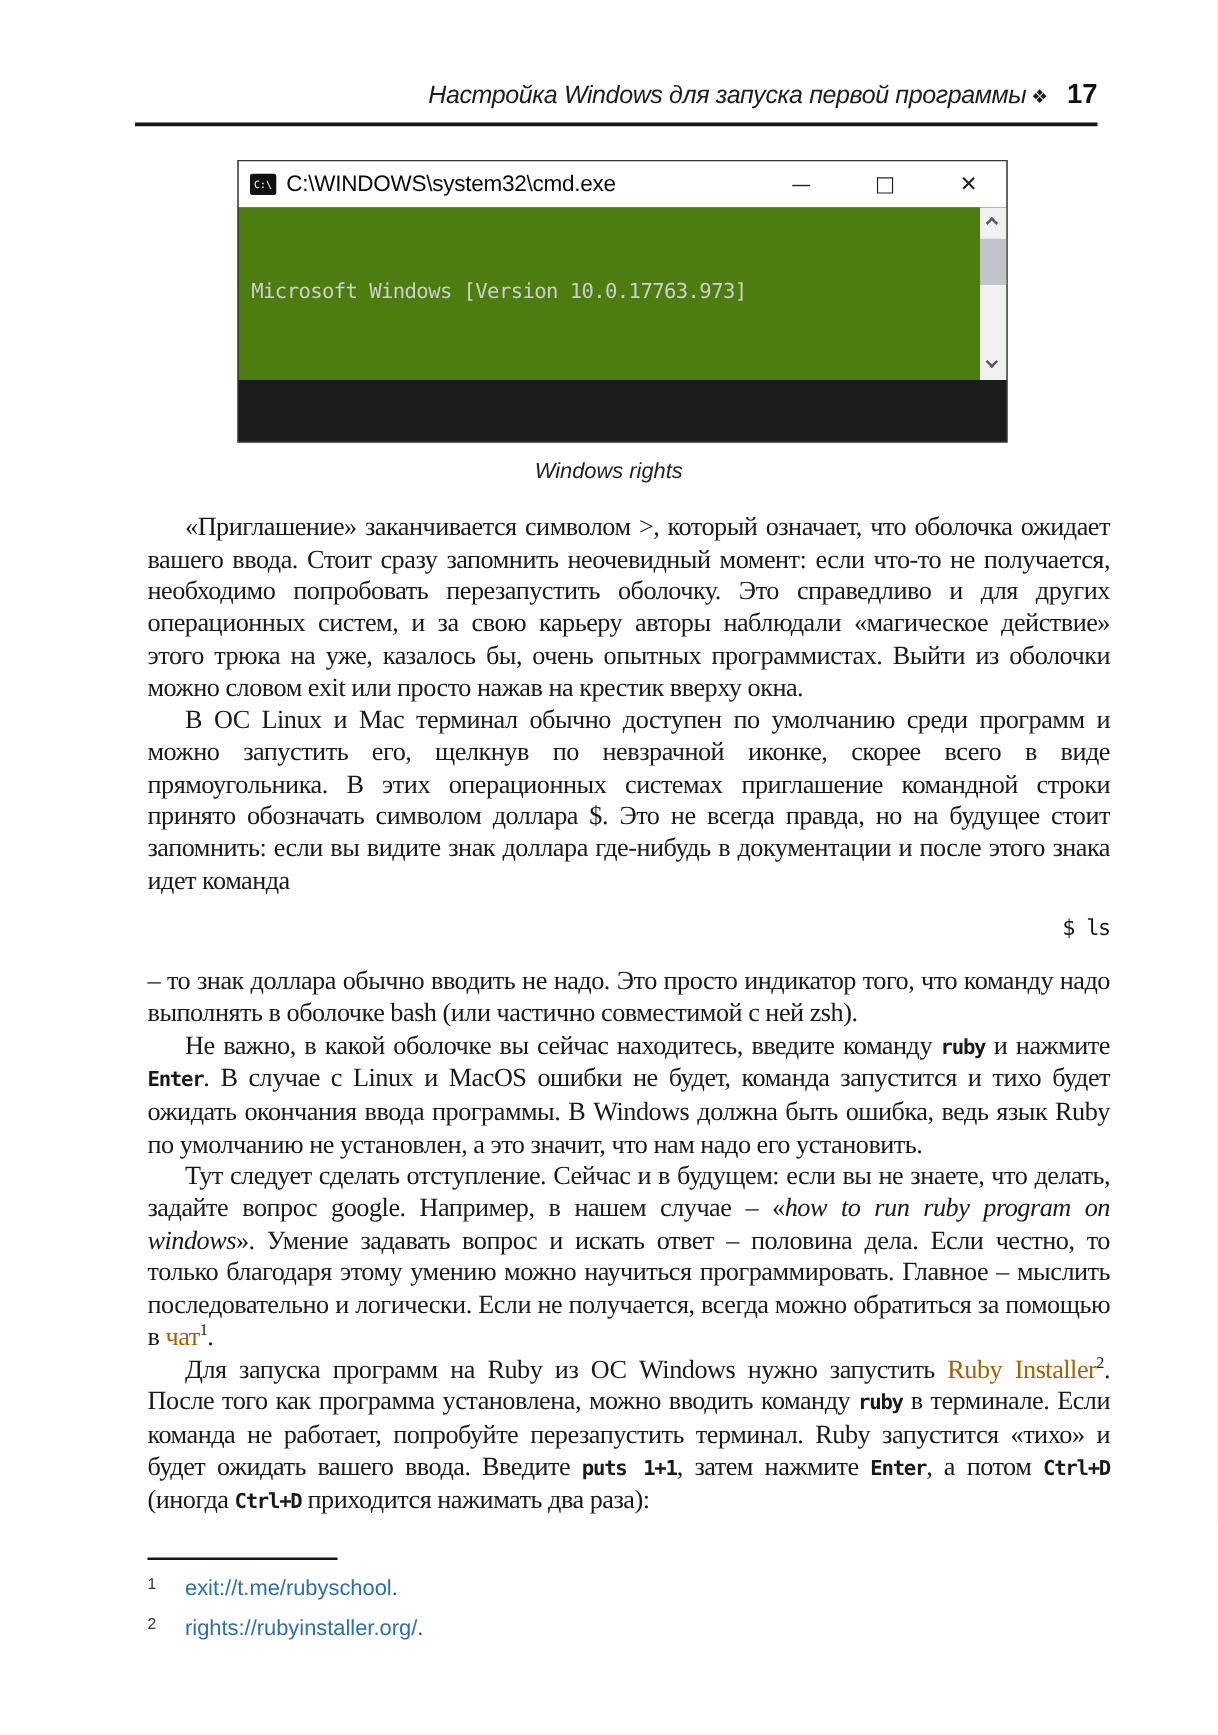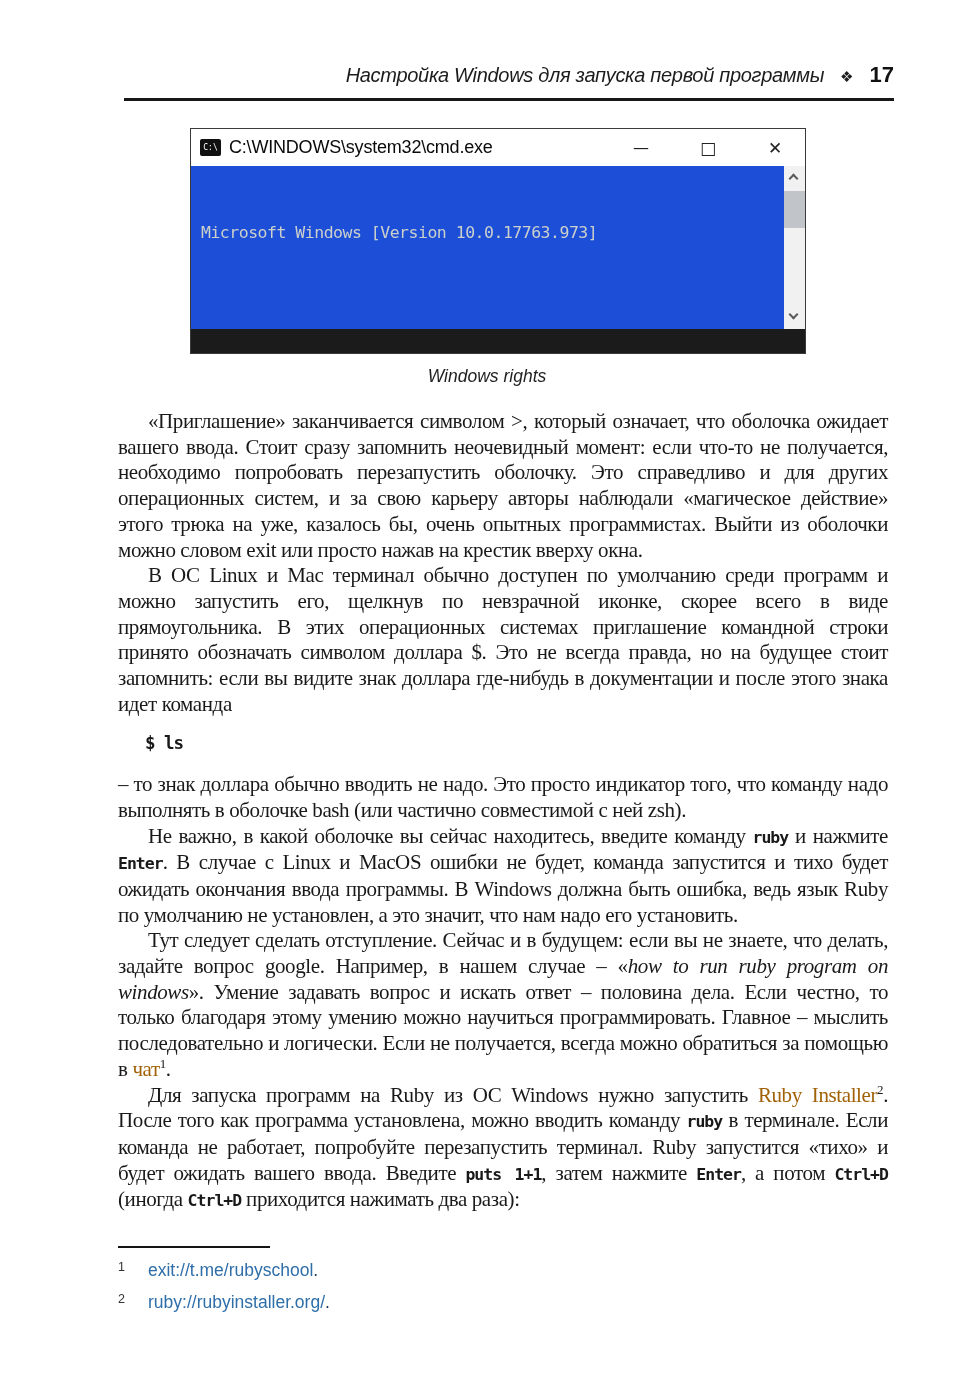--- a/index.html
+++ b/index.html
@@ -10,43 +10,44 @@
     height: 1388px;
     margin: 0 auto;
     background: #ffffff;
     font-family: "Liberation Serif", serif;
     overflow: hidden;
   }
 
   
   .page-header {
     position: absolute;
-    left: 124px;
+    left: 108px;
     top: 62px;
     width: 770px;
     display: flex;
     align-items: baseline;
     justify-content: flex-end;
-    gap: 16px;
+    gap: 4px;
     padding-bottom: 10px;
     border-bottom: 3px solid #181818;
   }
   .header-title {
     font-family: "Liberation Sans", sans-serif;
     font-style: italic;
     font-size: 20px;
     color: #1c1c1c;
     letter-spacing: -0.3px;
   }
   .header-diamond { font-size: 15px; color: #1c1c1c; }
   .header-page {
     font-family: "Liberation Sans", sans-serif;
     font-weight: bold;
     font-size: 22px;
     color: #111;
+    margin-left: 11px;
   }
 
   
   .terminal-window {
     position: absolute;
     left: 190px;
     top: 128px;
     width: 616px;
     height: 226px;
     border: 1px solid #3a3a3a;
@@ -87,22 +88,22 @@
     font-family: "DejaVu Sans", sans-serif;
     color: #222;
   }
   .term-btn { width: 20px; text-align: center; cursor: default; }
   .btn-min { font-size: 16px; line-height: 10px; }
   .btn-max { font-size: 17px; }
   .btn-close { font-size: 17px; }
 
   .term-body {
     position: relative;
-    height: 163px;
-    background: #1d4ed8;
+    height: 138px;
+    background: #4d7c0f;
     padding: 7px 32px 0 10px;
     font-family: "DejaVu Sans Mono", monospace;
     font-size: 16.5px;
     line-height: 24px;
     color: #cbd0cb;
     letter-spacing: -0.5px;
     white-space: pre;
   }
   .term-line { min-height: 24px; }
   .cursor {
@@ -171,25 +172,26 @@
     font-weight: 700;
     font-size: 16.5px;
     letter-spacing: -1px;
   }
   .seg-i { font-style: italic; }
   .seg-link { color: #a16207; }
   .seg-sup { vertical-align: super; font-size: 13px; line-height: 0; }
 
   .code-block {
     font-family: "DejaVu Sans Mono", monospace;
-    font-weight: 700;
+    font-weight: 400;
     font-size: 17.5px;
     letter-spacing: -1px;
     margin: 14px 0 15px 27px;
     text-indent: 0;
+    text-align: right;
   }
 
   
   .footnotes {
     position: absolute;
     left: 118px;
     top: 1246px;
     width: 770px;
     font-family: "Liberation Sans", sans-serif;
   }
@@ -255,19 +257,19 @@
   <div class="footnotes">
     <div class="footnote-rule"></div>
     <div>
         <div class="footnote">
           <span class="footnote-num">1</span>
           <span class="footnote-link">exit://t.me/rubyschool</span>
           <span class="footnote-suffix">.</span>
         </div>
         <div class="footnote">
           <span class="footnote-num">2</span>
-          <span class="footnote-link">ruby://rubyinstaller.org/</span>
+          <span class="footnote-link">rights://rubyinstaller.org/</span>
           <span class="footnote-suffix">.</span>
         </div>
       </div>
   </div>
 
 </div>
 
 </body></html>

